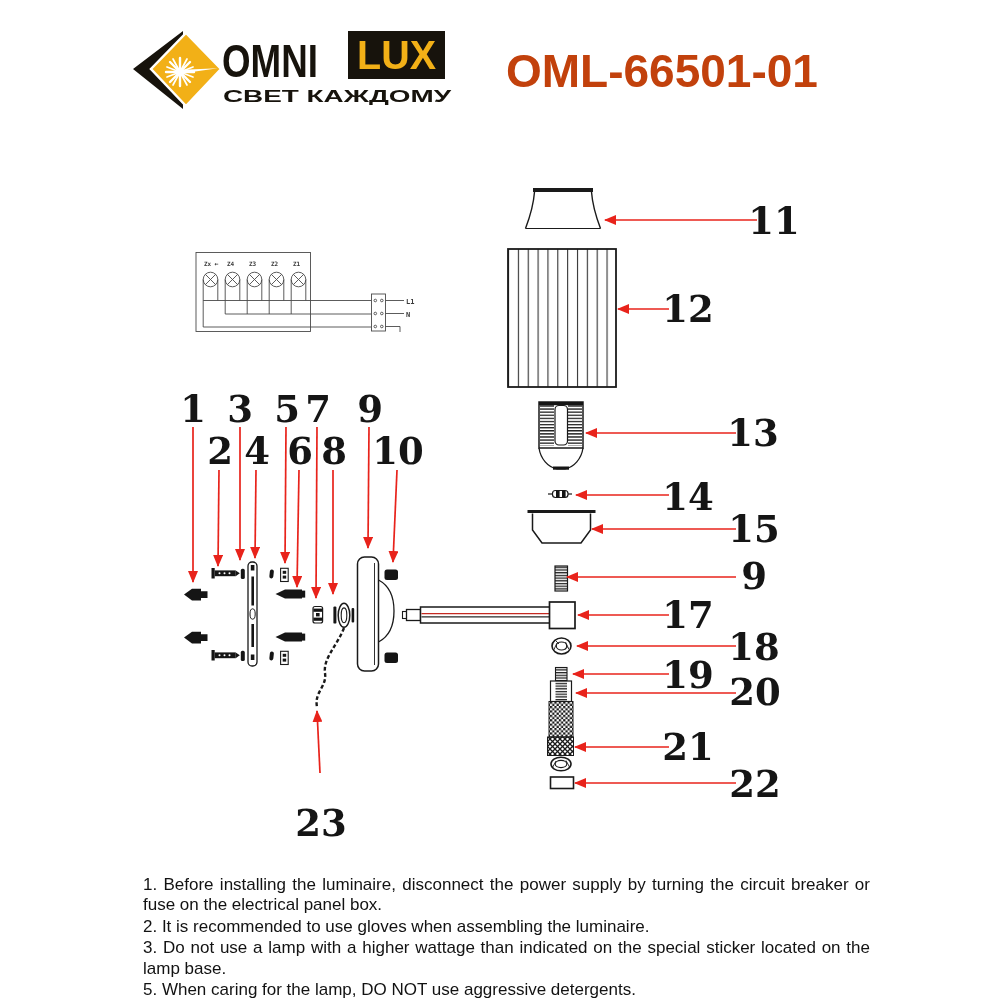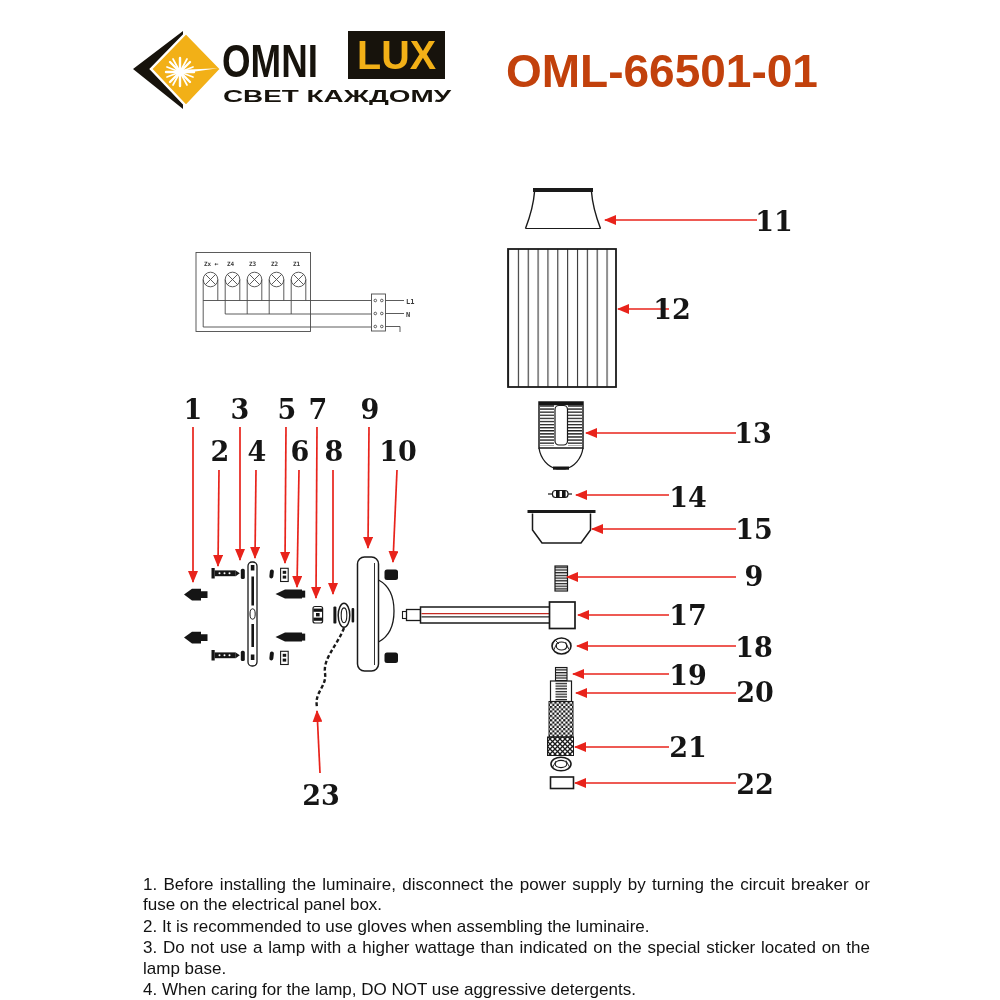--- a/index.html
+++ b/index.html
@@ -8,21 +8,21 @@
   
   #logo{position:absolute;left:131px;top:3px;width:332px;height:92px;}
   #model{position:absolute;left:506px;top:20px;width:320px;
          font-family:"Liberation Sans",sans-serif;font-weight:bold;font-size:46px;
          letter-spacing:0px;color:#c2410c;white-space:nowrap;}
   
   #diagram{position:absolute;left:0;top:0;width:1000px;height:1000px;}
   
   .callout{position:absolute;transform:translate(-50%,-50%);
            font-family:"DejaVu Serif","Liberation Serif",serif;
-           font-weight:bold;font-size:27px;color:#151515;line-height:1;white-space:nowrap;text-align:center;}
+           font-weight:bold;font-size:37px;color:#151515;line-height:1;white-space:nowrap;text-align:center;}
   
   #instructions{position:absolute;left:143px;top:851px;width:727px;
                 font-size:17px;line-height:1.2;color:#121212;}
   #instructions p{margin:0 0 1px 0;}
   .just{text-align:justify;}
 </style>
 </head>
 <body>
 
 <div id="page">
@@ -334,33 +334,33 @@
   <div class="callout" style="left:220px;top:427px">2</div>
   <div class="callout" style="left:240px;top:385px">3</div>
   <div class="callout" style="left:257px;top:427px">4</div>
   <div class="callout" style="left:287px;top:385px">5</div>
   <div class="callout" style="left:300px;top:427px">6</div>
   <div class="callout" style="left:318px;top:385px">7</div>
   <div class="callout" style="left:334px;top:427px">8</div>
   <div class="callout" style="left:370px;top:385px">9</div>
   <div class="callout" style="left:398px;top:427px">10</div>
   <div class="callout" style="left:774px;top:197px">11</div>
-  <div class="callout" style="left:672px;top:285px">12</div>
+  <div class="callout" style="left:688px;top:285px">12</div>
   <div class="callout" style="left:753px;top:409px">13</div>
   <div class="callout" style="left:688px;top:473px">14</div>
   <div class="callout" style="left:754px;top:505px">15</div>
   <div class="callout" style="left:754px;top:552px">9</div>
   <div class="callout" style="left:688px;top:591px">17</div>
   <div class="callout" style="left:754px;top:623px">18</div>
   <div class="callout" style="left:688px;top:651px">19</div>
   <div class="callout" style="left:755px;top:668px">20</div>
   <div class="callout" style="left:688px;top:723px">21</div>
   <div class="callout" style="left:755px;top:760px">22</div>
-  <div class="callout" style="left:321px;top:771px">23</div>
+  <div class="callout" style="left:321px;top:799px">23</div>
 
   <div id="instructions">
     <p class="just">1. Before installing the luminaire, disconnect the power supply by turning the circuit breaker or fuse on the electrical panel box.</p>
     <p>2. It is recommended to use gloves when assembling the luminaire.</p>
     <p class="just">3. Do not use a lamp with a higher wattage than indicated on the special sticker located on the lamp base.</p>
-    <p>4. When caring for the lamp, DO NOT use aggressive detergents.</p>
+    <p>5. When caring for the lamp, DO NOT use aggressive detergents.</p>
   </div>
 
 </div>
 
 </body></html>

